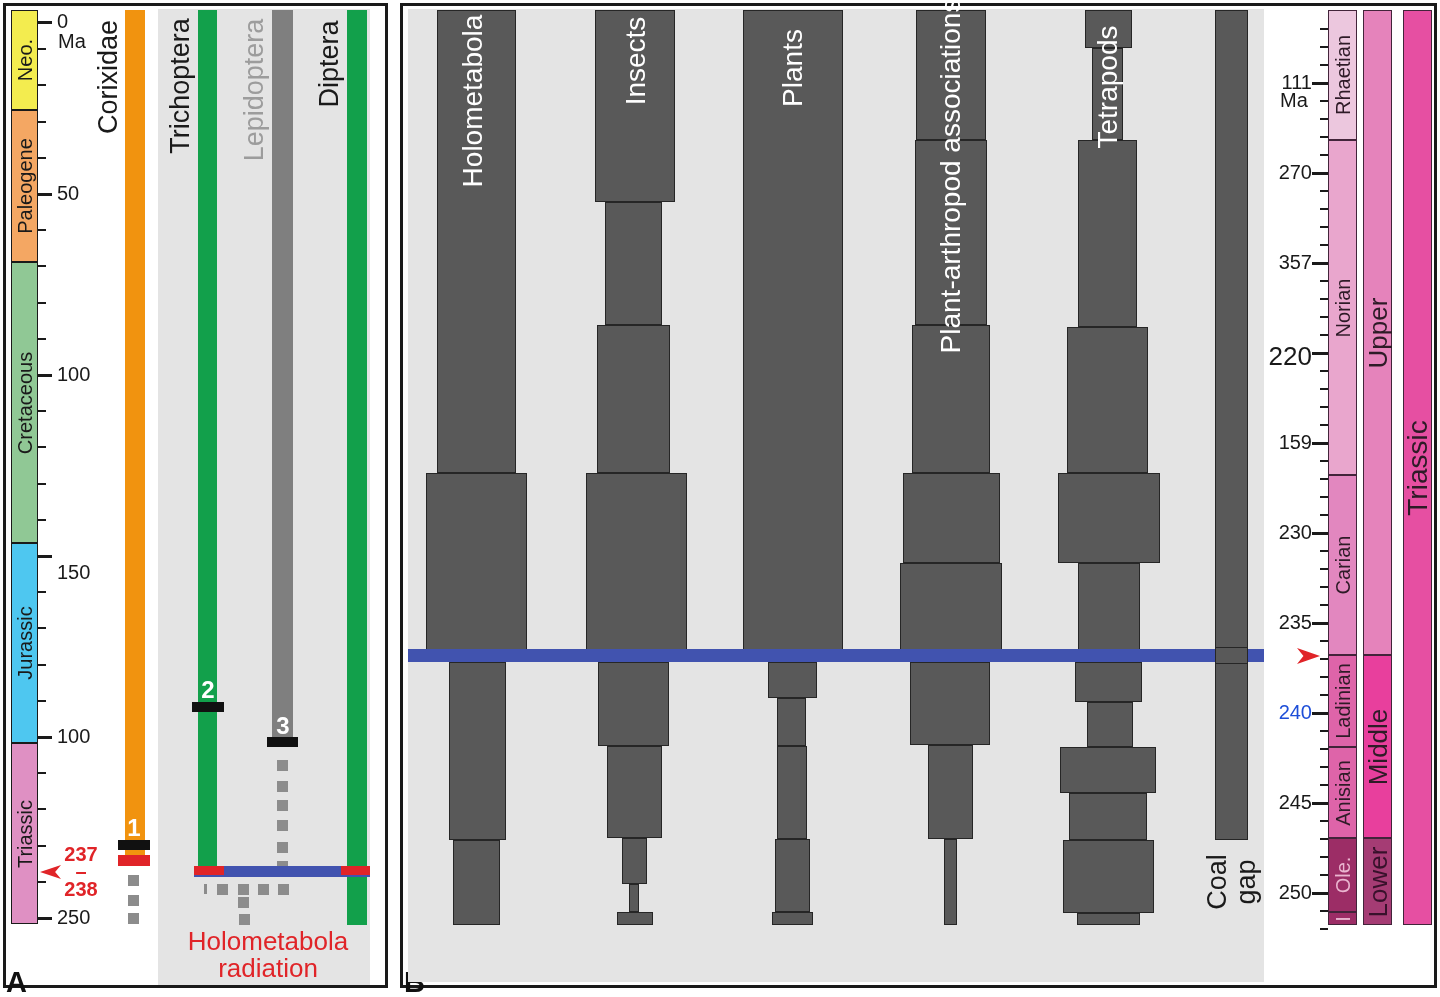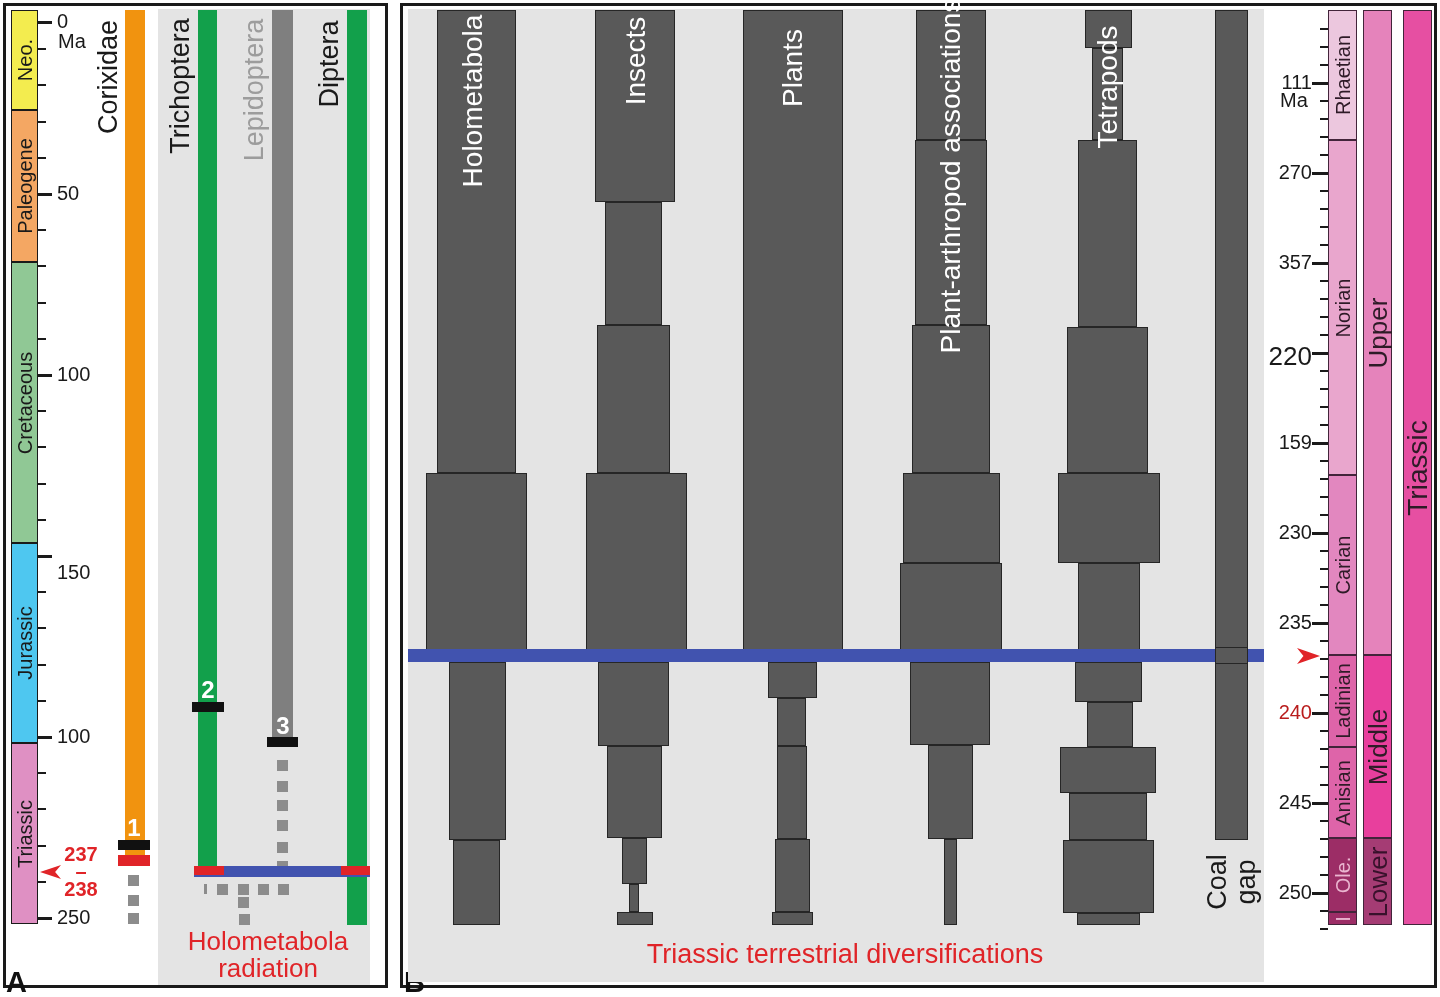--- a/index.html
+++ b/index.html
@@ -182,21 +182,20 @@
     <div class="vwrap" style="left: 1108px; top: 87px;">
       <span style="font-size: 28px; color: rgb(255, 255, 255);">Tetrapods</span>
     </div>
     <div class="seg" style="left: 1215px; top: 10px; width: 33px; height: 830px; background: rgb(89, 89, 89);"></div>
     <div class="vwrap" style="left: 1232px; top: 882px;">
       <span style="font-size: 27px; color: rgb(26, 26, 26); line-height: 1.08;">Coal<br>gap</span>
     </div>
     <div class="abs" style="left: 408px; top: 649px; width: 856px; height: 13px; background: rgb(65, 83, 175);"></div>
     <div class="seg" style="left: 1215px; top: 647px; width: 33px; height: 17px; background: rgb(89, 89, 89);"></div>
     <div class="abs" style="left: 1297px; top: 648px; width: 23px; height: 16px; background: rgb(224, 36, 40); clip-path: polygon(100% 50%, 0% 0%, 28% 50%, 0% 100%);"></div>
-    <div class="hlabel" style="font-size: 27px; color: rgb(224, 36, 40); left: 845px; top: 954px; transform: translate(-50%, -50%);">Triassic terrestrial diversifications</div>
     <div class="tick abs" style="left: 1320px; top: 28px; width: 8px; height: 2px; background: rgb(26, 26, 26);"></div>
     <div class="tick abs" style="left: 1320px; top: 46px; width: 8px; height: 2px; background: rgb(26, 26, 26);"></div>
     <div class="tick abs" style="left: 1320px; top: 64px; width: 8px; height: 2px; background: rgb(26, 26, 26);"></div>
     <div class="tick abs" style="left: 1320px; top: 100px; width: 8px; height: 2px; background: rgb(26, 26, 26);"></div>
     <div class="tick abs" style="left: 1320px; top: 118px; width: 8px; height: 2px; background: rgb(26, 26, 26);"></div>
     <div class="tick abs" style="left: 1320px; top: 136px; width: 8px; height: 2px; background: rgb(26, 26, 26);"></div>
     <div class="tick abs" style="left: 1320px; top: 154px; width: 8px; height: 2px; background: rgb(26, 26, 26);"></div>
     <div class="tick abs" style="left: 1320px; top: 190px; width: 8px; height: 2px; background: rgb(26, 26, 26);"></div>
     <div class="tick abs" style="left: 1320px; top: 208px; width: 8px; height: 2px; background: rgb(26, 26, 26);"></div>
     <div class="tick abs" style="left: 1320px; top: 226px; width: 8px; height: 2px; background: rgb(26, 26, 26);"></div>
@@ -239,21 +238,21 @@
     <div class="hlabel" style="font-size: 20px; color: rgb(26, 26, 26); right: 128px; top: 250.6px;">357</div>
     <div class="tick abs" style="left: 1312px; top: 352px; width: 16px; height: 2.5px; background: rgb(26, 26, 26);"></div>
     <div class="hlabel" style="font-size: 26px; color: rgb(26, 26, 26); right: 128px; top: 340.6px;">220</div>
     <div class="tick abs" style="left: 1312px; top: 442px; width: 16px; height: 2.5px; background: rgb(26, 26, 26);"></div>
     <div class="hlabel" style="font-size: 20px; color: rgb(26, 26, 26); right: 128px; top: 430.6px;">159</div>
     <div class="tick abs" style="left: 1312px; top: 532px; width: 16px; height: 2.5px; background: rgb(26, 26, 26);"></div>
     <div class="hlabel" style="font-size: 20px; color: rgb(26, 26, 26); right: 128px; top: 520.6px;">230</div>
     <div class="tick abs" style="left: 1312px; top: 622px; width: 16px; height: 2.5px; background: rgb(26, 26, 26);"></div>
     <div class="hlabel" style="font-size: 20px; color: rgb(26, 26, 26); right: 128px; top: 610.6px;">235</div>
     <div class="tick abs" style="left: 1312px; top: 712px; width: 16px; height: 2.5px; background: rgb(26, 26, 26);"></div>
-    <div class="hlabel" style="font-size: 20px; color: #b91c1c; right: 128px; top: 700.6px;">240</div>
+    <div class="hlabel" style="font-size: 20px; color: #1d4ed8; right: 128px; top: 700.6px;">240</div>
     <div class="tick abs" style="left: 1312px; top: 802px; width: 16px; height: 2.5px; background: rgb(26, 26, 26);"></div>
     <div class="hlabel" style="font-size: 20px; color: rgb(26, 26, 26); right: 128px; top: 790.6px;">245</div>
     <div class="tick abs" style="left: 1312px; top: 892px; width: 16px; height: 2.5px; background: rgb(26, 26, 26);"></div>
     <div class="hlabel" style="font-size: 20px; color: rgb(26, 26, 26); right: 128px; top: 880.6px;">250</div>
     <div class="hlabel" style="font-size: 20px; color: rgb(26, 26, 26); left: 1280px; top: 88.6px;">Ma</div>
     <div class="abs" style="left: 1328px; top: 10px; width: 29px; height: 130px; background: rgb(236, 199, 222); border: 1.2px solid rgb(66, 36, 58); box-sizing: border-box;"></div>
     <div class="vwrap" style="left: 1342.5px; top: 75px;">
       <span style="font-size: 20px; color: rgb(46, 27, 39);">Rhaetian</span>
     </div>
     <div class="abs" style="left: 1328px; top: 140px; width: 29px; height: 335px; background: rgb(233, 166, 205); border: 1.2px solid rgb(66, 36, 58); box-sizing: border-box;"></div>

